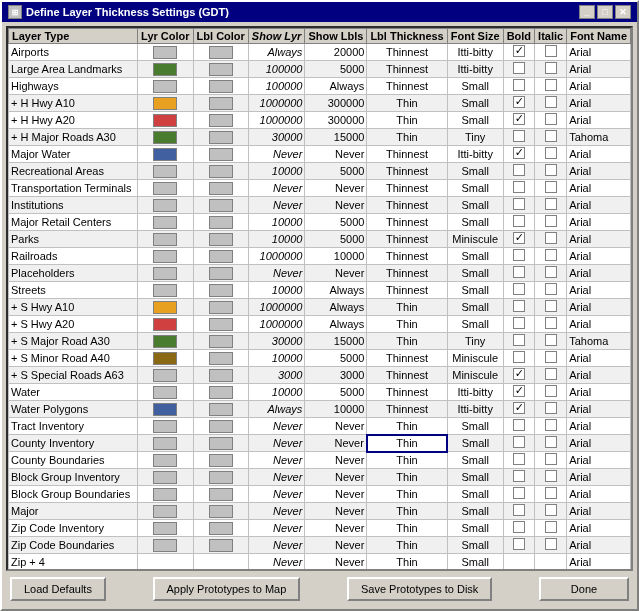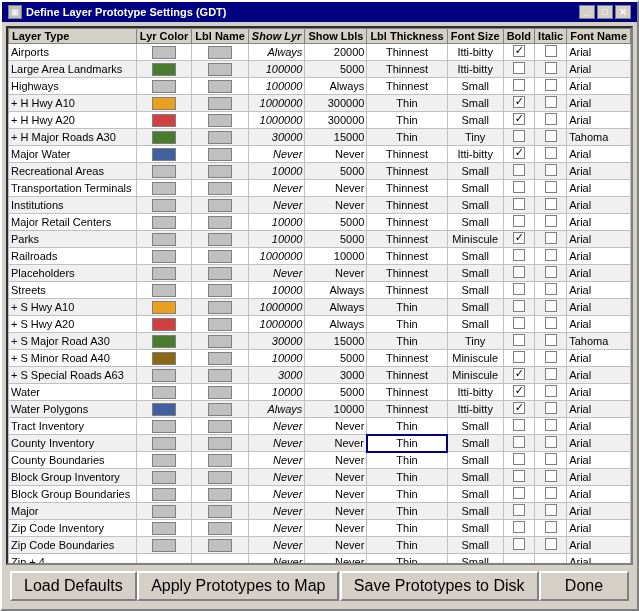--- a/index.html
+++ b/index.html
@@ -136,21 +136,21 @@
       padding: 6px 4px 4px 4px;
       flex-shrink: 0;
     }
     .win-button {
       background: #d4d0c8;
       border-top: 2px solid #ffffff;
       border-left: 2px solid #ffffff;
       border-right: 2px solid #808080;
       border-bottom: 2px solid #808080;
       padding: 4px 12px;
-      font-size: 16px;
+      font-size: 11px;
       cursor: pointer;
       font-family: Arial, sans-serif;
       min-width: 90px;
     }
     .col-type { width: 130px; }
     .col-lyr-color { width: 32px; text-align: center; }
     .col-lbl-color { width: 32px; text-align: center; }
     .col-show-lyr { width: 52px; text-align: right; font-style: italic; }
     .col-show-lbls { width: 42px; text-align: right; }
     .col-lbl-thickness { width: 65px; text-align: center; }
@@ -159,37 +159,37 @@
     .col-italic { width: 30px; text-align: center; }
     .col-font-name { width: 60px; }
   </style>
 </head>
 <body>
 
 <div class="window">
   <div class="title-bar">
     <div class="title-bar-left">
       <div class="title-icon">⊞</div>
-      <span>Define Layer Prototype Settings (GDT)</span>
+      <span>Define Layer Thickness Settings (GDT)</span>
     </div>
     <div class="title-controls">
       <div class="title-btn">_</div>
       <div class="title-btn">□</div>
       <div class="title-btn">✕</div>
     </div>
   </div>
 
   <div class="content-area">
     <div class="table-container">
       <table>
         <thead>
           <tr>
             <th class="col-type">Layer Type</th>
             <th class="col-lyr-color">Lyr Color</th>
-            <th class="col-lbl-color">Lbl Name</th>
+            <th class="col-lbl-color">Lbl Color</th>
             <th class="col-show-lyr">Show Lyr</th>
             <th class="col-show-lbls">Show Lbls</th>
             <th class="col-lbl-thickness">Lbl Thickness</th>
             <th class="col-font-size">Font Size</th>
             <th class="col-bold">Bold</th>
             <th class="col-italic">Italic</th>
             <th class="col-font-name">Font Name</th>
           </tr>
         </thead>
         <tbody id="table-body">

